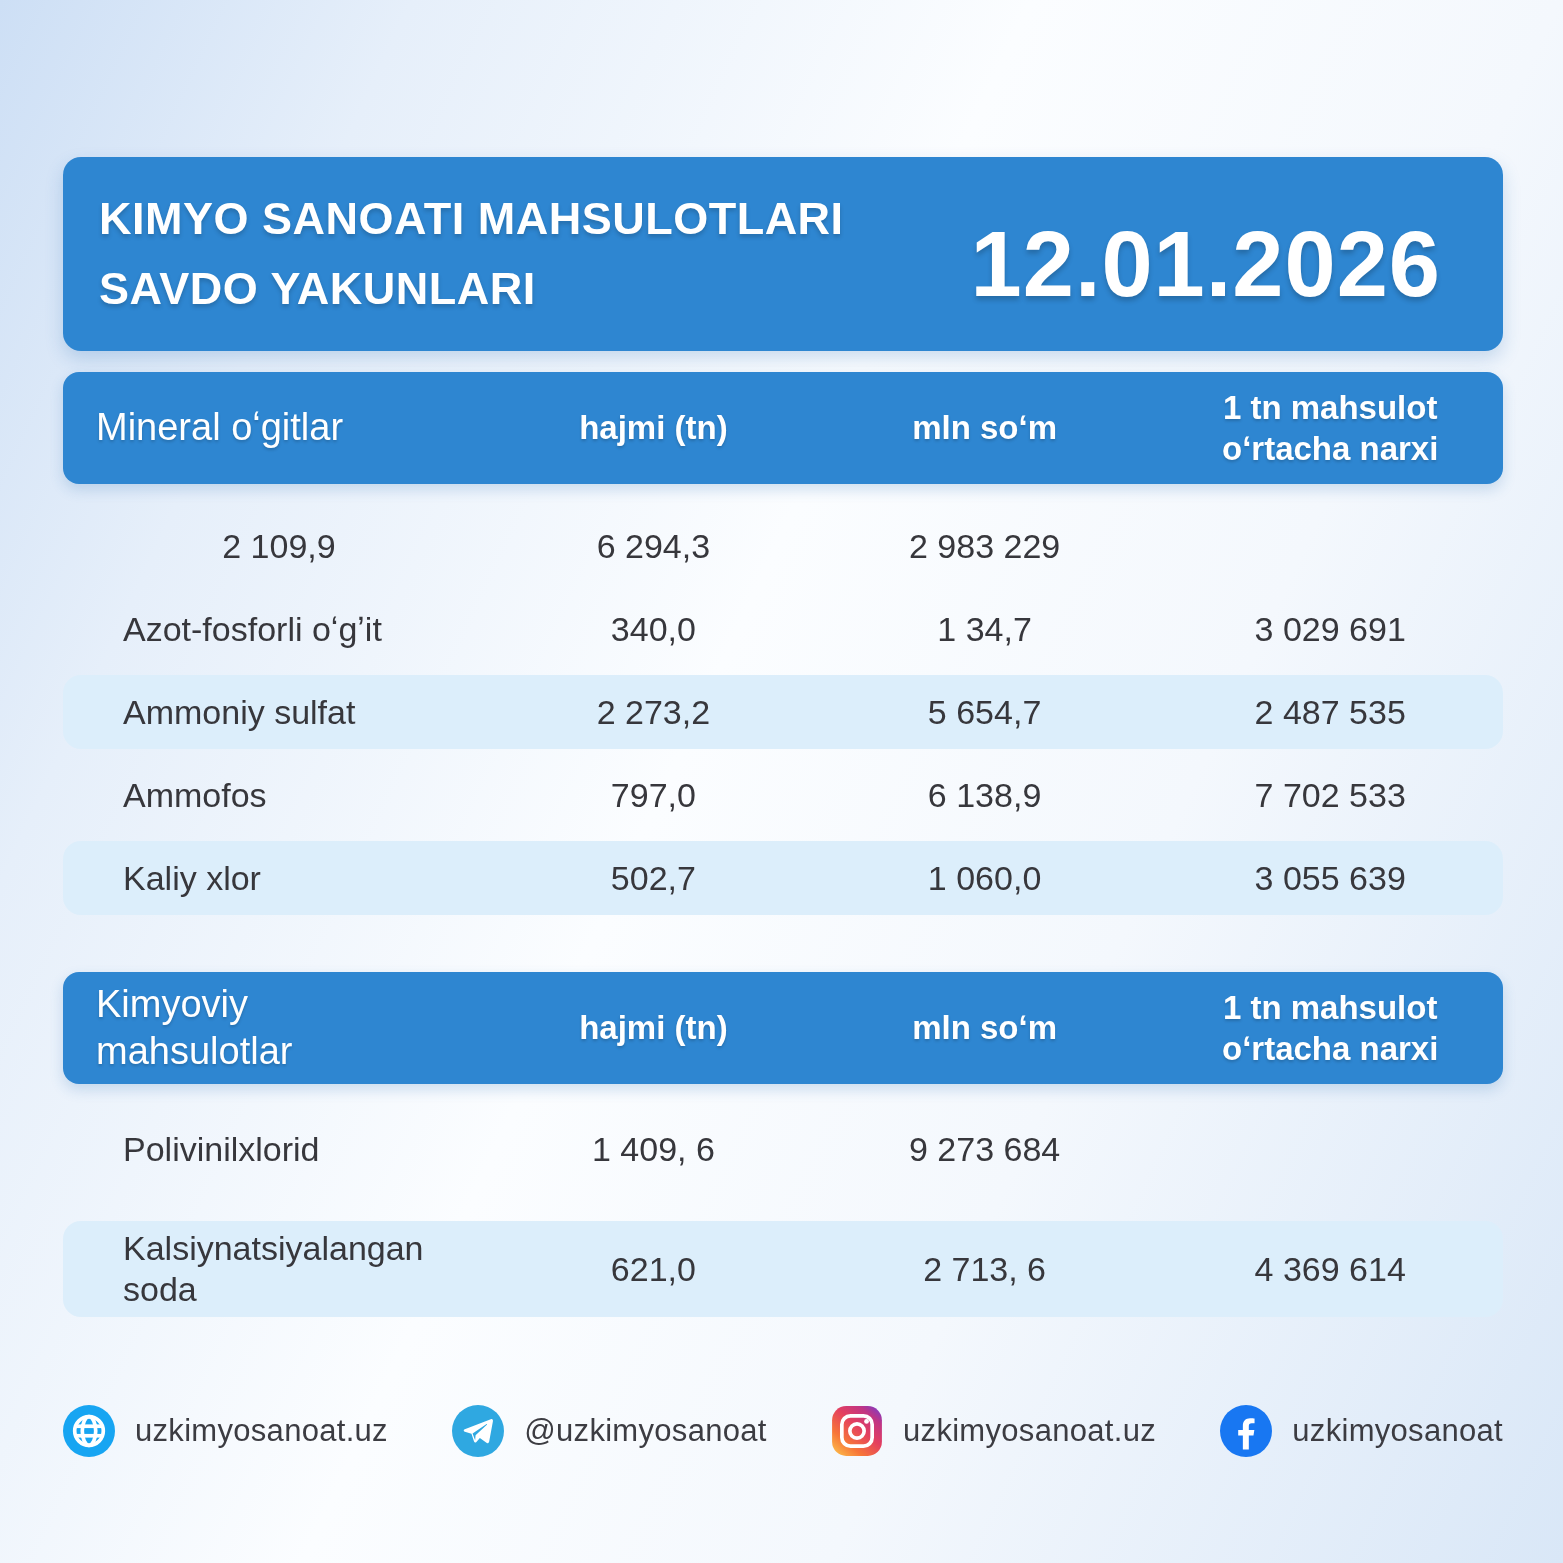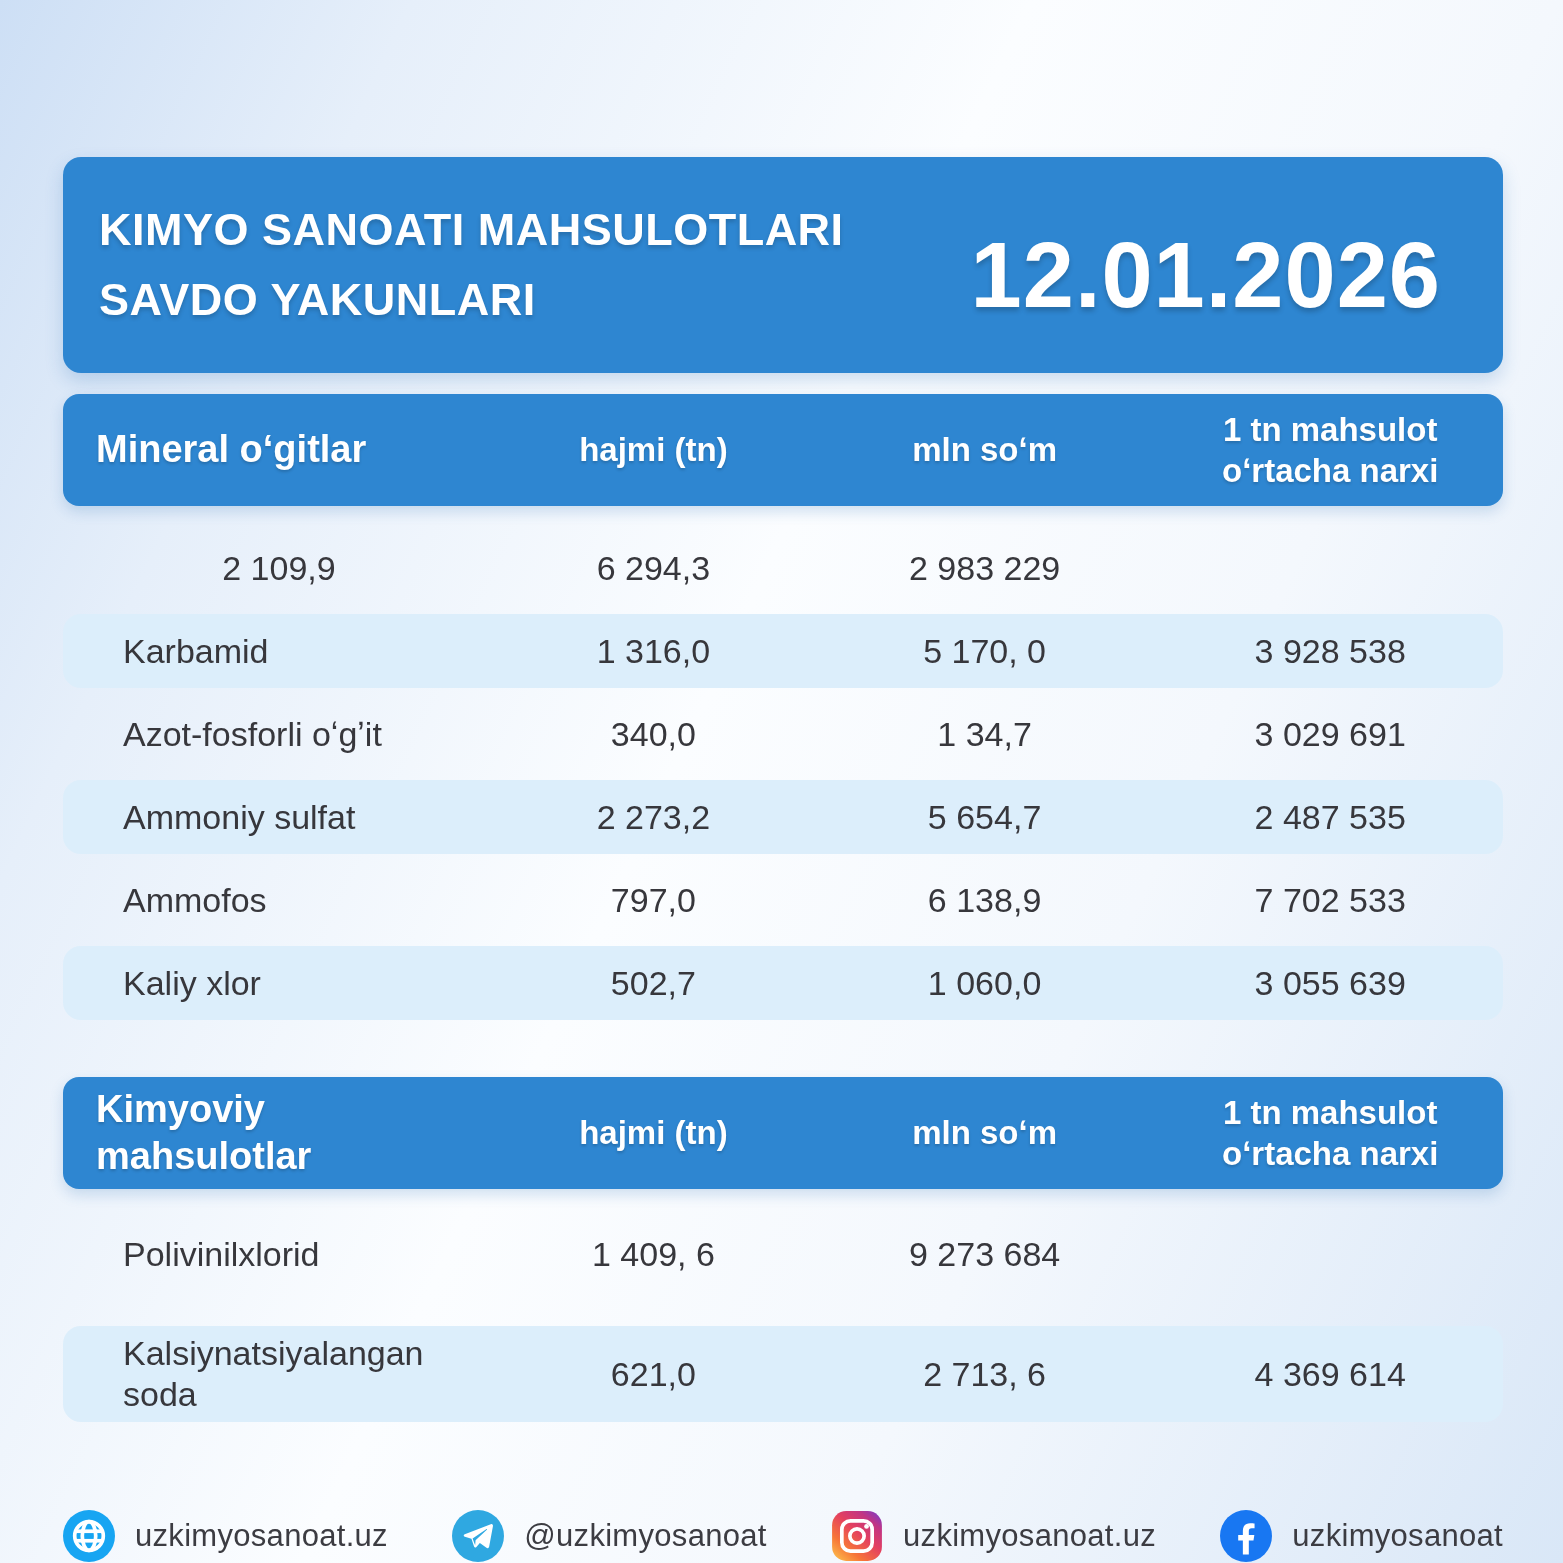--- a/index.html
+++ b/index.html
@@ -9,41 +9,41 @@
     overflow:hidden;
   }
   .page {
     position:relative; width:1563px; height:1563px;
     background:linear-gradient(115deg,#cddff5 0%,#e6effa 18%,#fbfdff 45%,#f4f8fd 68%,#d9e7f7 100%);
   }
   .content { position:absolute; left:63px; top:0; width:1440px; }
 
   
   .title-card {
-    margin-top:157px; height:216px; border-radius:18px;
+    margin-top:157px; height:194px; border-radius:18px;
     background:#2e86d1;
     box-shadow:0 8px 18px rgba(40,110,180,.22);
     display:flex; align-items:center; justify-content:space-between;
     padding:0 62px 0 36px;
   }
   .title-lines { color:#fff; font-weight:800; font-size:45px; line-height:1.55; letter-spacing:.5px;
     text-shadow:0 3px 4px rgba(0,0,0,.18); }
   .date-big { color:#fff; font-weight:800; font-size:92px; letter-spacing:1px;
     text-shadow:0 4px 5px rgba(0,0,0,.2);margin-top:21px; }
 
   
   .table-head {
     margin-top:21px; height:112px; border-radius:16px;
     background:#2e86d1;
     box-shadow:0 6px 14px rgba(40,110,180,.2);
     display:grid; grid-template-columns:30% 22% 24% 24%;
     align-items:center; color:#fff;
   }
   .table-head.second { margin-top:57px; }
-  .table-title { font-size:38px; font-weight:700; padding-left:33px; line-height:1.25;
+  .table-title { font-size:38px; font-weight:400; padding-left:33px; line-height:1.25;
     text-shadow:0 2px 3px rgba(0,0,0,.18); }
   .col-head { font-size:33px; font-weight:700; text-align:center; line-height:1.25;
     text-shadow:0 2px 3px rgba(0,0,0,.18); }
   .col-head .wrap2 { display:inline-block; max-width:260px; }
 
   
   .rows { margin-top:25px; }
   .row {
     display:grid; grid-template-columns:30% 22% 24% 24%;
     align-items:center; min-height:74px; margin-bottom:9px;
@@ -81,26 +81,20 @@
       <div class="col-head">hajmi (tn)</div>
       <div class="col-head">mln soʻm</div>
       <div class="col-head"><span class="wrap2">1 tn mahsulot oʻrtacha narxi</span></div>
     </div>
 
     <div class="rows">
       <div class="row">
         <div class="num">2 109,9</div>
         <div class="num">6 294,3</div>
         <div class="num">2 983 229</div>
-      </div>
-      <div class="row striped">
-        <div class="label">Karbamid</div>
-        <div class="num">1 316,0</div>
-        <div class="num">5 170, 0</div>
-        <div class="num">3 928 538</div>
       </div>
       <div class="row">
         <div class="label">Azot-fosforli oʻgʼit</div>
         <div class="num">340,0</div>
         <div class="num">1 34,7</div>
         <div class="num">3 029 691</div>
       </div>
       <div class="row striped">
         <div class="label">Ammoniy sulfat</div>
         <div class="num">2 273,2</div>

